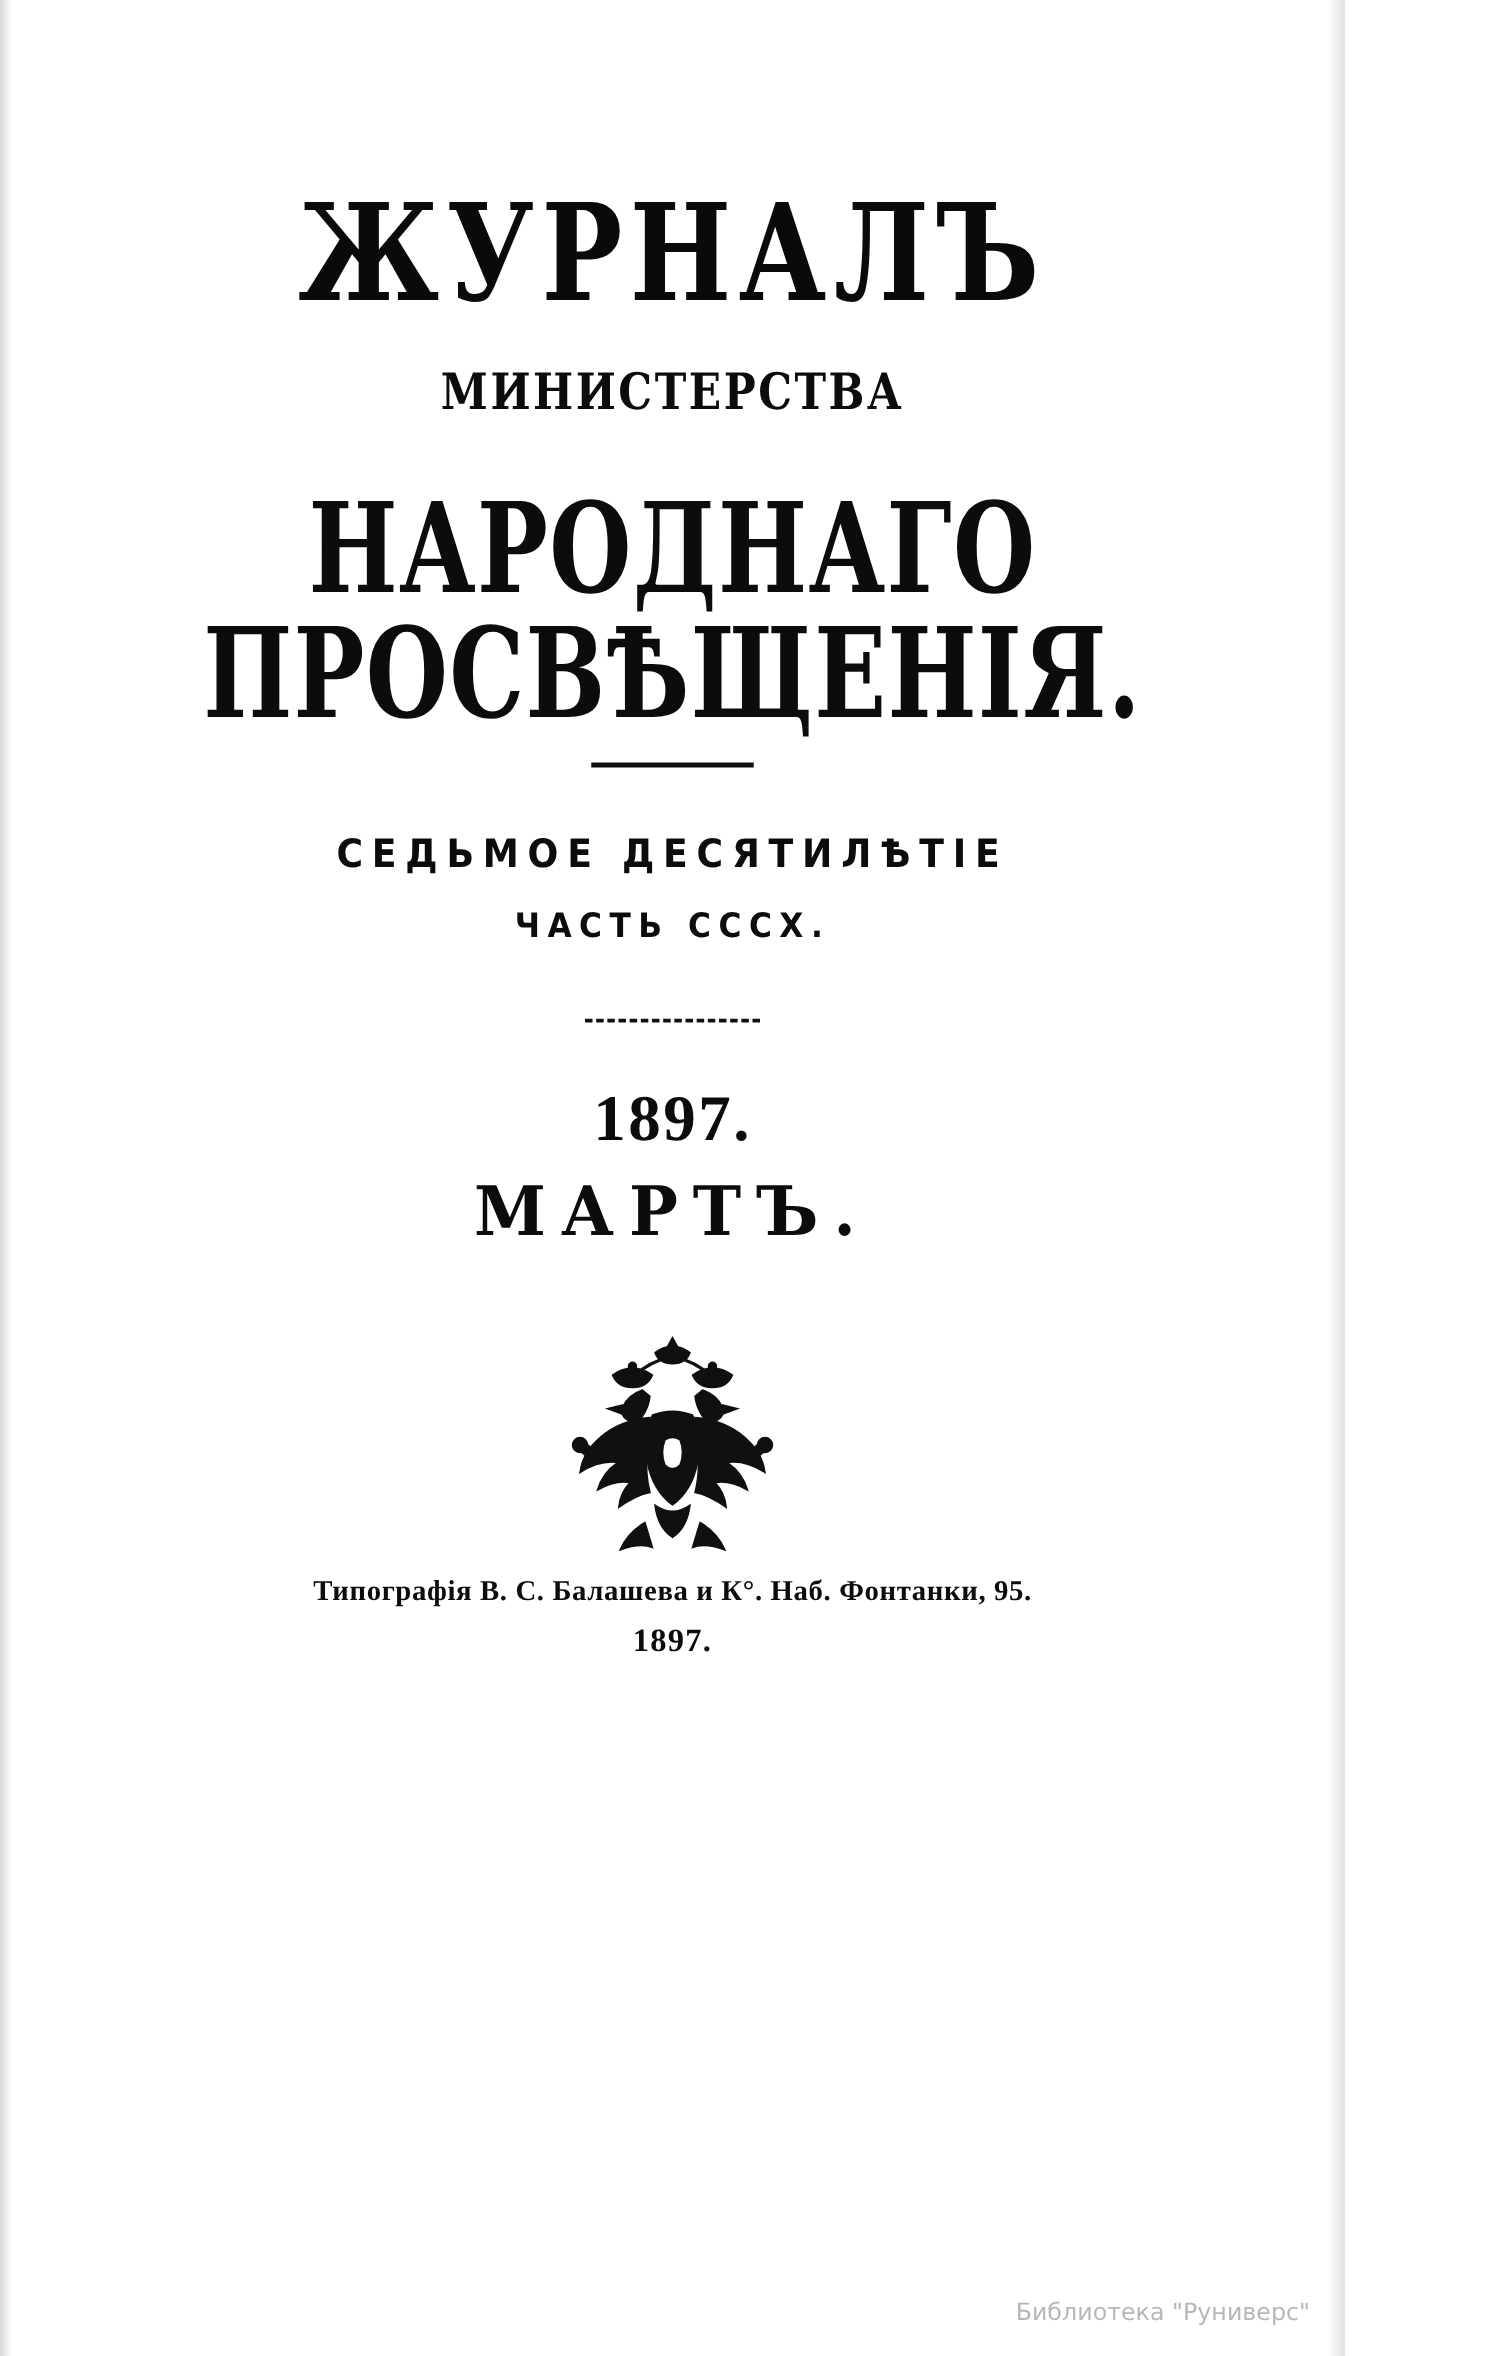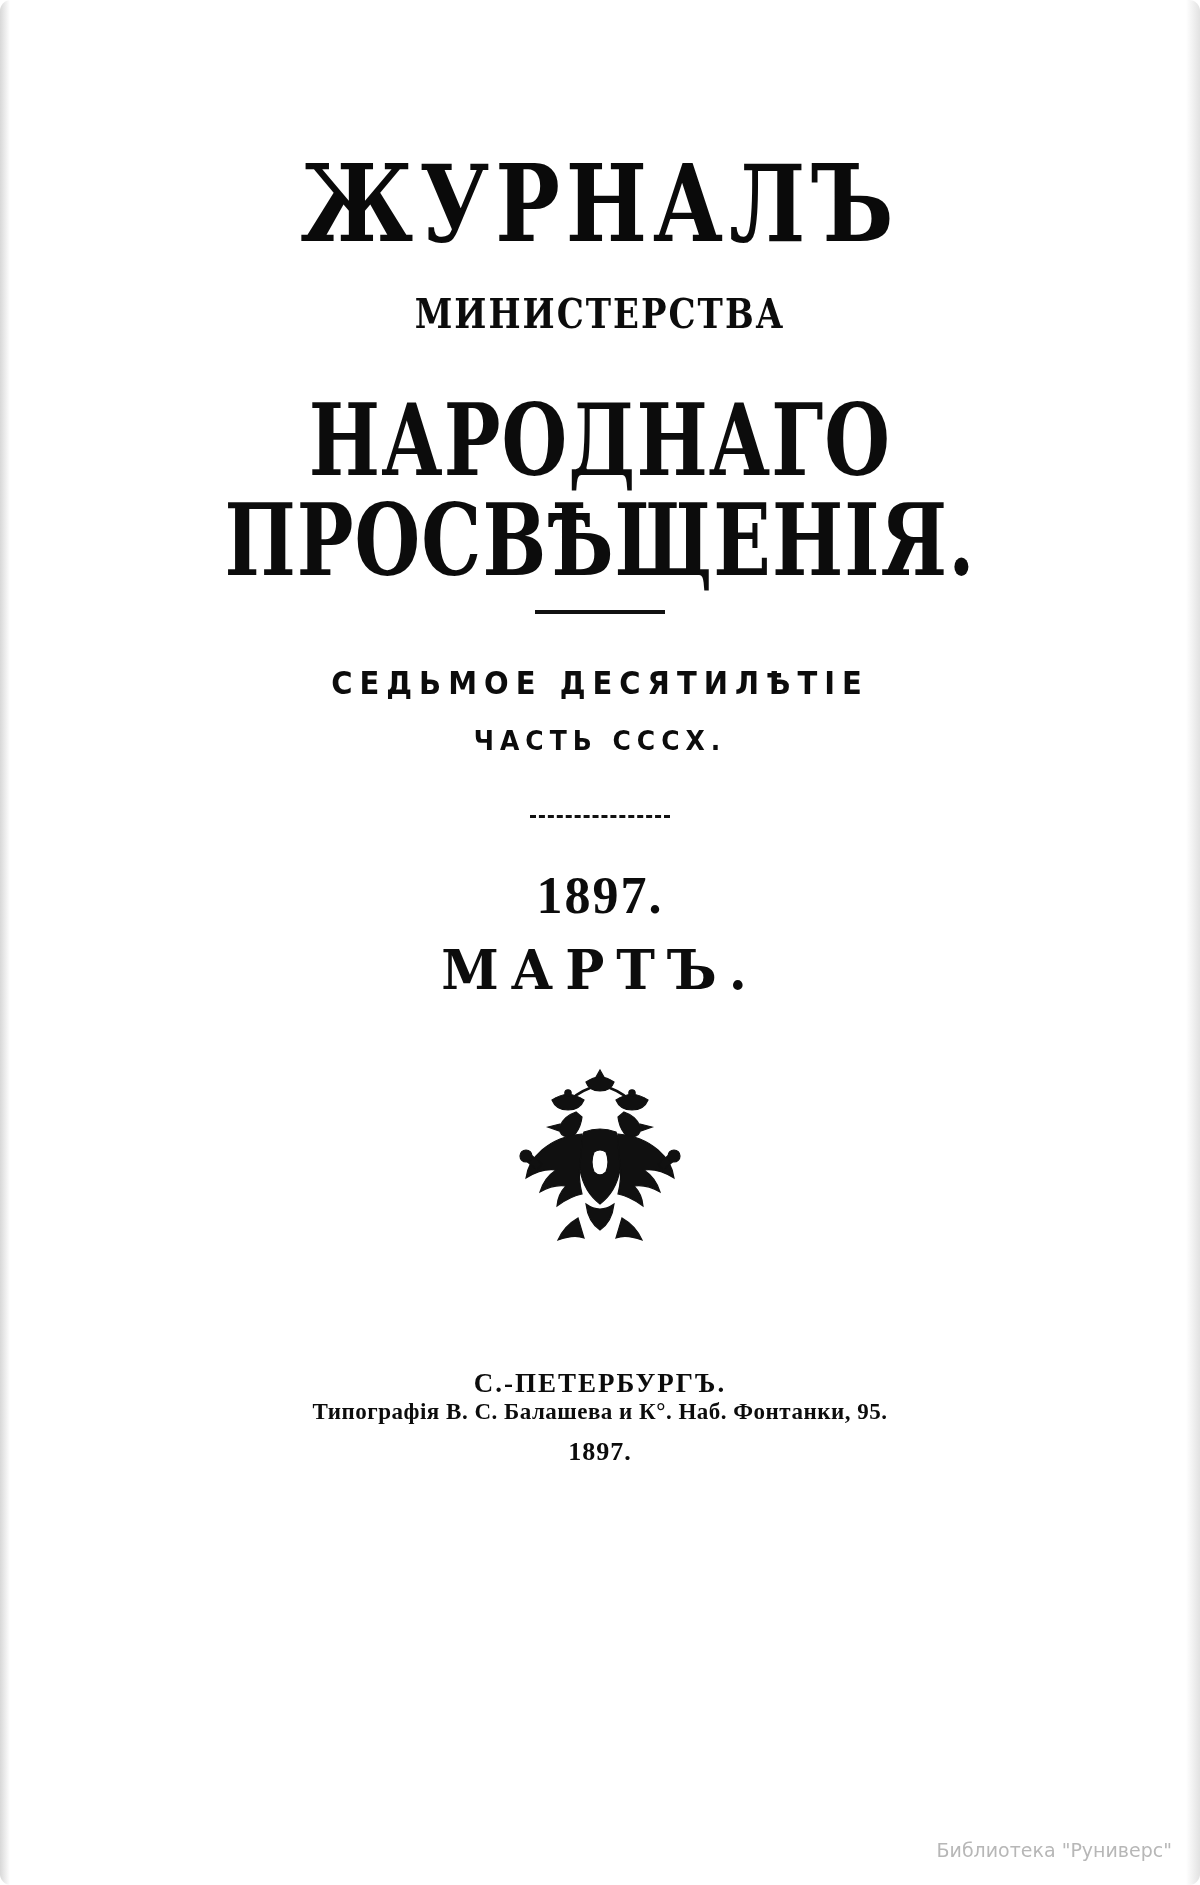--- a/index.html
+++ b/index.html
@@ -2,27 +2,26 @@
 <html><head>
 <meta charset="utf-8">
 <style>
   html, body {
     margin: 0;
     padding: 0;
     background: #ffffff;
   }
   .page {
     position: relative;
-    width: 1200px;
+    width: 1076px;
     height: 1885px;
     background: #ffffff;
     overflow: hidden;
     font-family: "Liberation Serif", serif;
     color: #0c0c0c;
-    border-radius: 11px;
   }
   
   .scan-edge-left {
     position: absolute;
     top: 0; left: 0;
     width: 10px; height: 100%;
     background: linear-gradient(to right, #d8d8d8, #ffffff);
   }
   .scan-edge-right {
     position: absolute;
@@ -213,21 +212,20 @@
           <path d="M168 104 l12 -10 l5 6 l-12 10 z"></path>
           <circle cx="184" cy="96" r="6"></circle>
 
           <path d="M96 144 q14 10 28 0 q-2 18 -14 26 q-12 -8 -14 -26 z"></path>
           <path d="M88 158 q-14 8 -20 22 q16 -6 26 -2 z"></path>
           <path d="M132 158 q14 8 20 22 q-16 -6 -26 -2 z"></path>
         </g>
       </svg>
     </div>
 
-    <div class="imprint-city">С.-ПЕТЕРБУРГЪ.</div>
     <div class="imprint-printer">Типографія В. С. Балашева и К°. Наб. Фонтанки, 95.</div>
     <div class="imprint-year">1897.</div>
 
   </div>
 
   <div class="watermark">Библиотека "Руниверс"</div>
 
 </div>
 
 </body></html>

